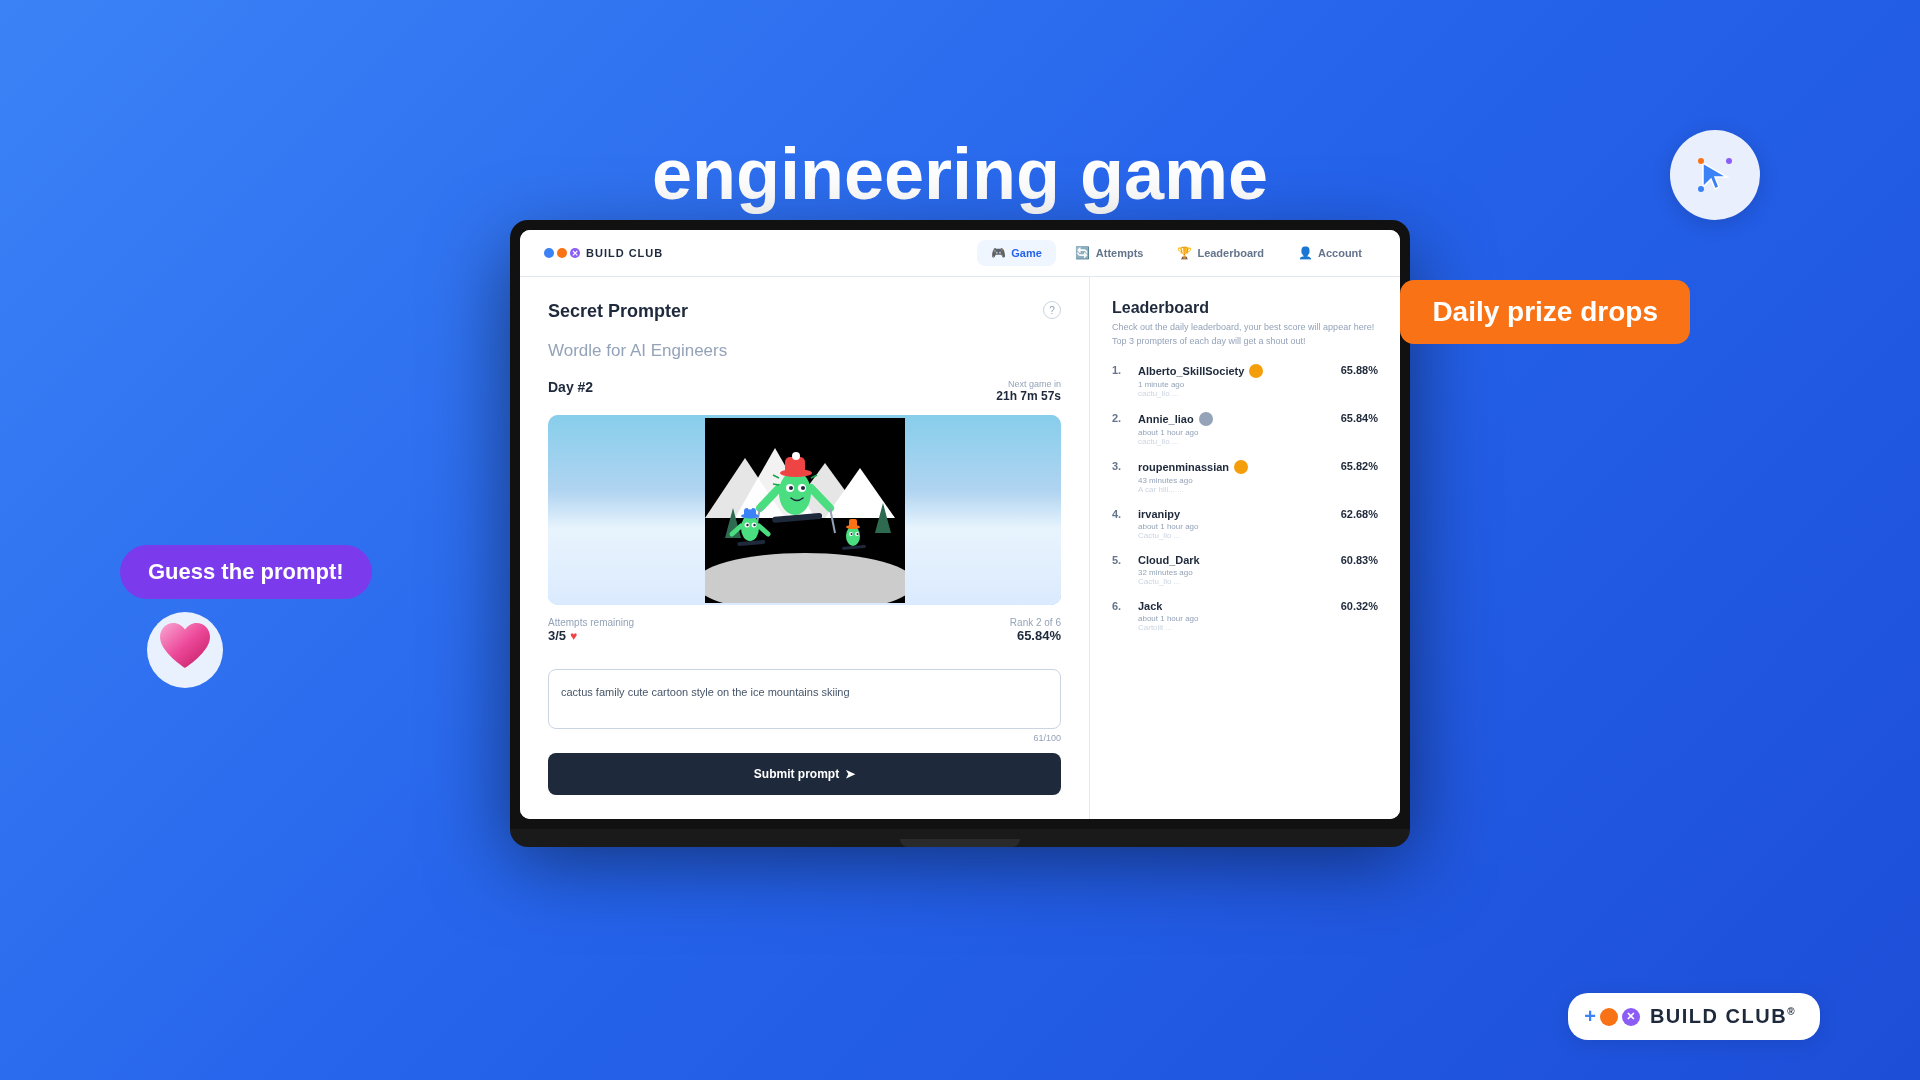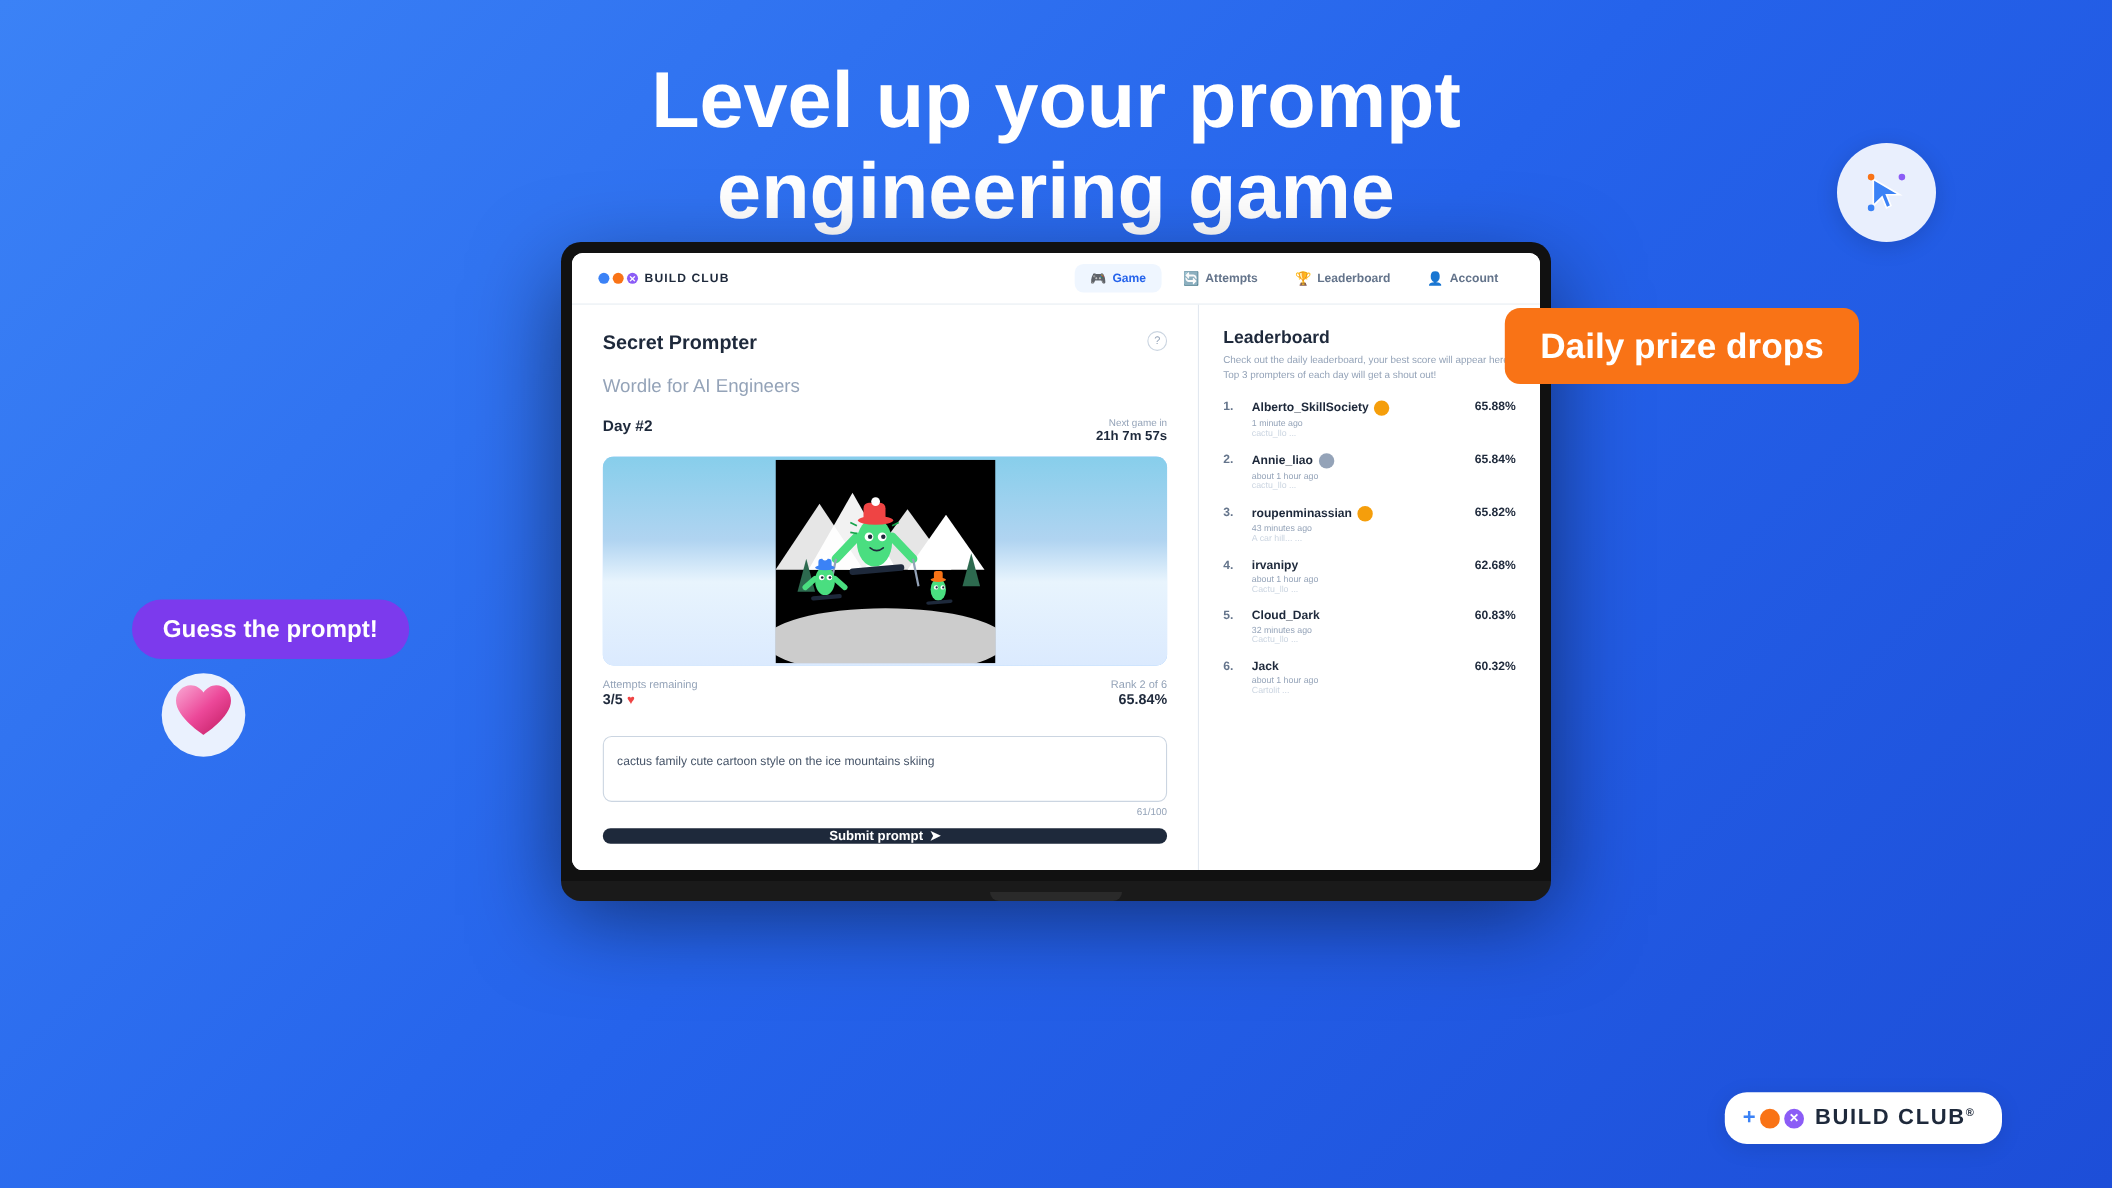--- a/index.html
+++ b/index.html
@@ -72,21 +72,21 @@
       font-size: 60px;
     }
 
     
     .daily-prize-btn {
       position: absolute;
       top: 280px;
       right: 230px;
       background: #f97316;
       color: white;
-      font-size: 32px;
+      font-size: 28px;
       font-weight: 800;
       padding: 16px 32px;
       border-radius: 14px;
       z-index: 10;
       border: none;
       cursor: pointer;
       white-space: nowrap;
     }
 
     
@@ -280,21 +280,21 @@
       color: #94a3b8;
       margin-bottom: 10px;
     }
 
     .submit-btn {
       width: 100%;
       background: #1e293b;
       color: white;
       border: none;
       border-radius: 8px;
-      padding: 0;
+      padding: 14px;
       font-size: 12px;
       font-weight: 700;
       cursor: pointer;
       display: flex;
       align-items: center;
       justify-content: center;
       gap: 6px;
     }
 
     
@@ -420,21 +420,21 @@
     .bc-plus { font-size: 20px; color: #3b82f6; font-weight: 900; }
     .bc-circle-orange { width: 18px; height: 18px; background: #f97316; border-radius: 50%; }
     .bc-circle-purple { width: 18px; height: 18px; background: #8b5cf6; border-radius: 50%; display: flex; align-items: center; justify-content: center; }
     .bc-slash { color: white; font-size: 11px; font-weight: 900; }
     .bc-text { font-size: 20px; font-weight: 900; color: #1e293b; letter-spacing: 1.5px; }
   </style>
 </head>
 <body>
 
 <h1 class="hero-title">
-  <span>Level up your prompt</span><br>
+  <br>
   <span>engineering game</span>
 </h1>
 
 <div class="cursor-circle">
   <svg width="44" height="44" viewBox="0 0 44 44" fill="none">
     <path d="M10 10 L10 34 L18 26 L22 36 L26 34 L22 24 L34 24 Z" fill="#3b82f6" stroke="white" stroke-width="1.5"></path>
     <circle cx="8" cy="8" r="3" fill="#f97316"></circle>
     <circle cx="36" cy="8" r="3" fill="#8b5cf6"></circle>
     <circle cx="8" cy="36" r="3" fill="#3b82f6"></circle>
   </svg>

